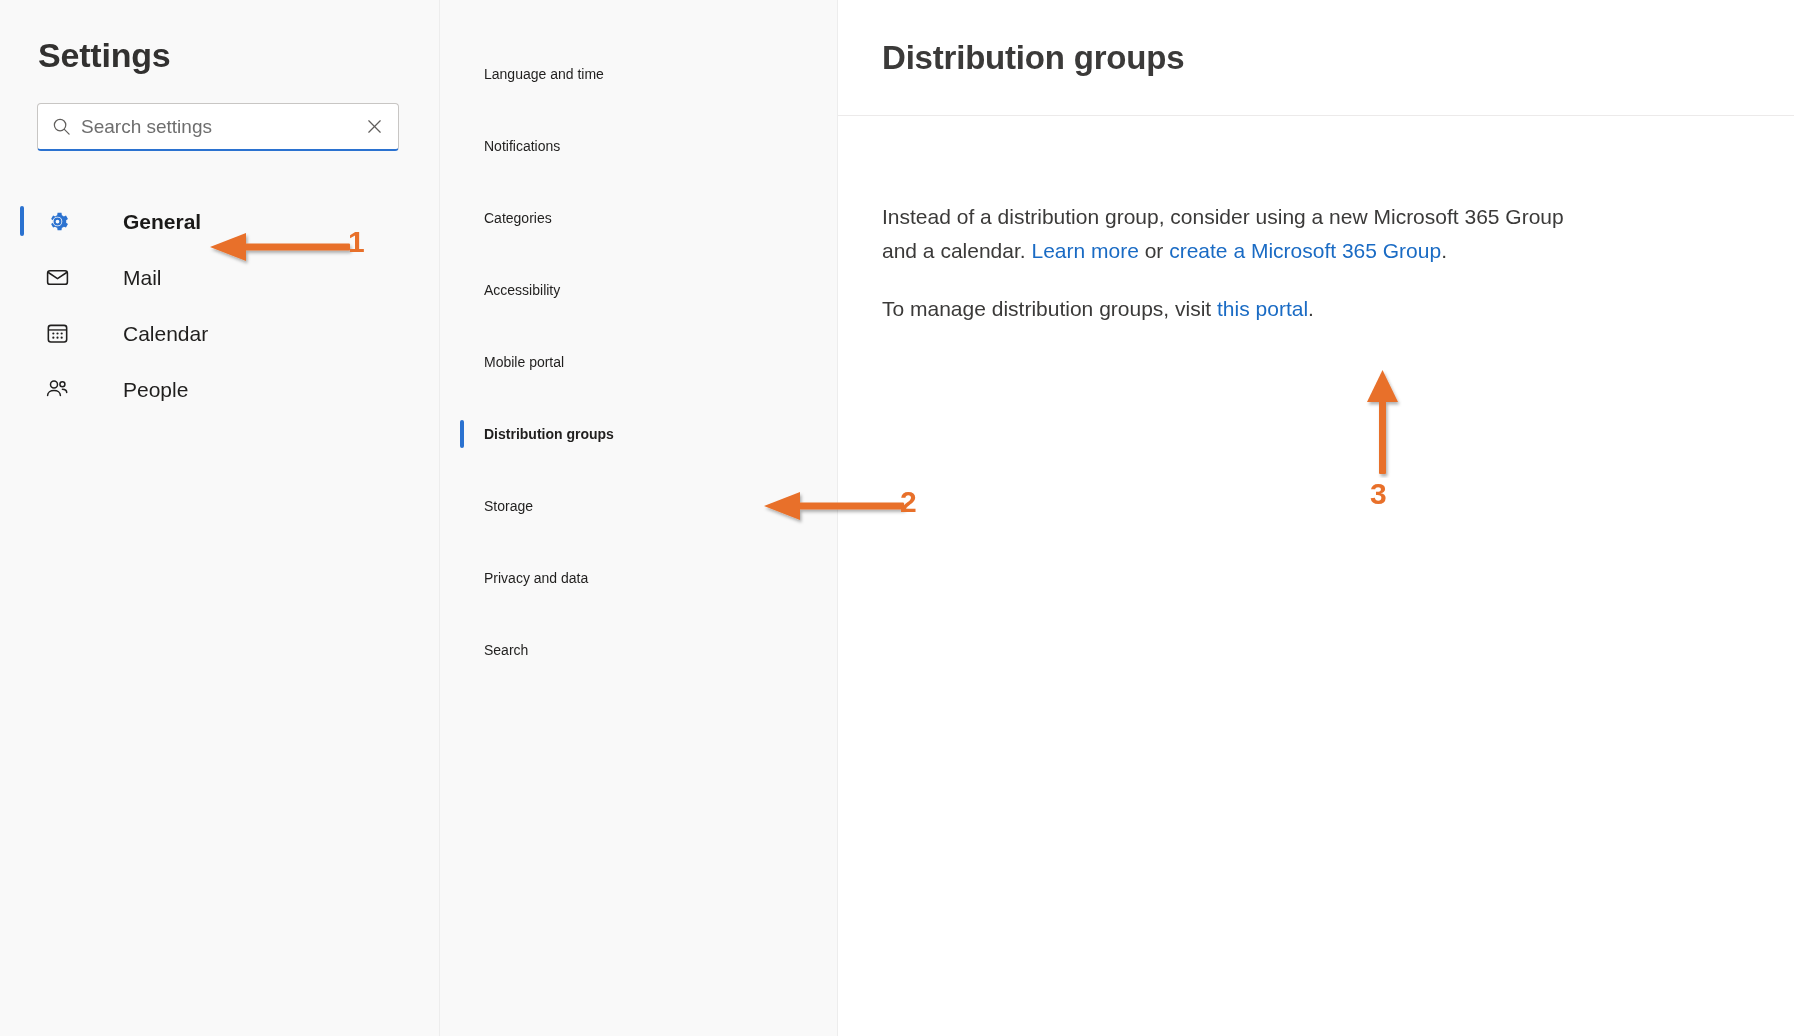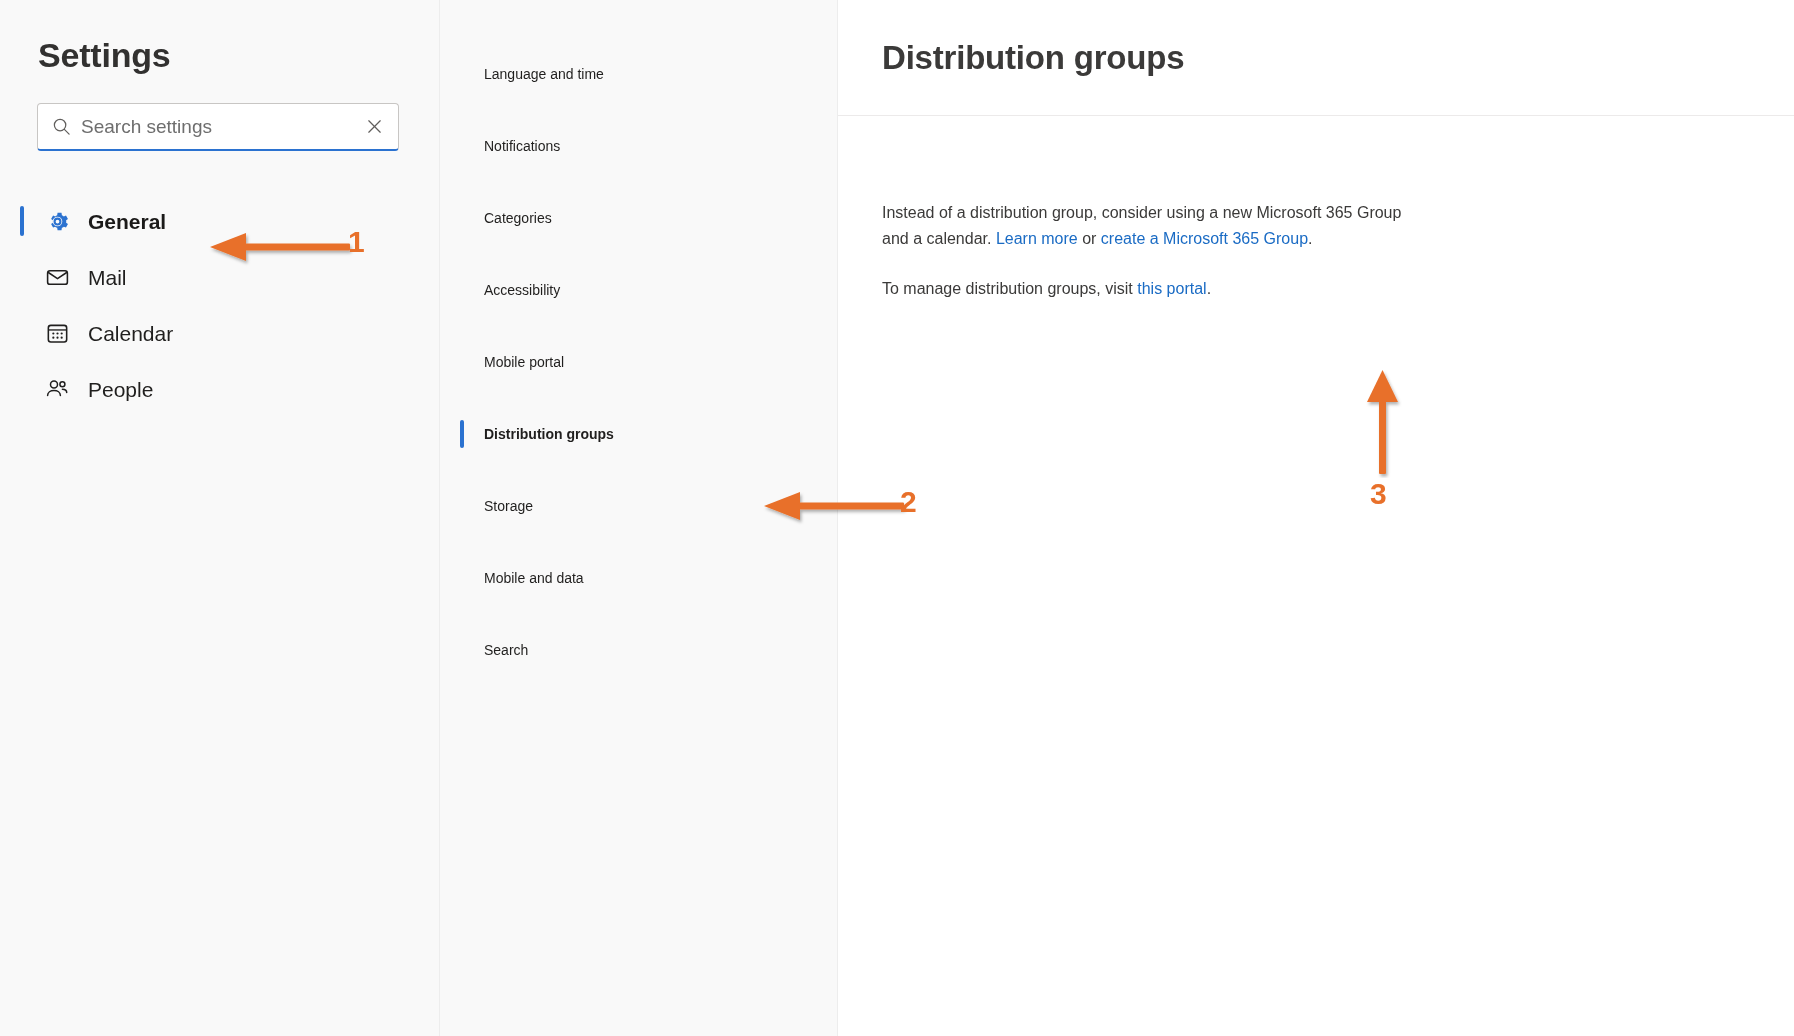--- a/index.html
+++ b/index.html
@@ -91,20 +91,21 @@
     display: flex;
     align-items: center;
     justify-content: center;
     margin-right: 18px;
     flex: 0 0 26px;
   }
   .nav-label {
     font-size: 21px;
     color: #201f1e;
     line-height: 1;
+    margin-left: 35px;
   }
   .nav-item.selected .nav-label { font-weight: 700; color: #1b1a19; }
 
   
   .subnav {
     width: 398px;
     flex: 0 0 398px;
     height: 100%;
     background: #f9f9f9;
     border-right: 1px solid #ededed;
@@ -155,21 +156,21 @@
   .main-title {
     font-size: 33px;
     font-weight: 600;
     color: #3b3a39;
     letter-spacing: -0.2px;
   }
   .main-body {
     padding: 84px 0 0 44px;
   }
   .para {
-    font-size: 16px;
+    font-size: 21px;
     line-height: 1.62;
     color: #3b3a39;
     white-space: nowrap;
   }
   .para.p2 { margin-top: 24px; }
   .link {
     color: #1a6bc4;
     text-decoration: none;
     cursor: pointer;
   }
@@ -292,21 +293,21 @@
     <div class="subnav-item selected">
       <span class="sel-bar"></span>
       <span class="subnav-label">Distribution groups</span>
     </div>
     <div class="subnav-item">
 
       <span class="subnav-label">Storage</span>
     </div>
     <div class="subnav-item">
 
-      <span class="subnav-label">Mobile and data</span>
+      <span class="subnav-label">Privacy and data</span>
     </div>
     <div class="subnav-item">
 
       <span class="subnav-label">Search</span>
     </div>
   </div>
 
   <div class="main">
     <div class="main-header">
       <span class="main-title">Distribution groups</span>

